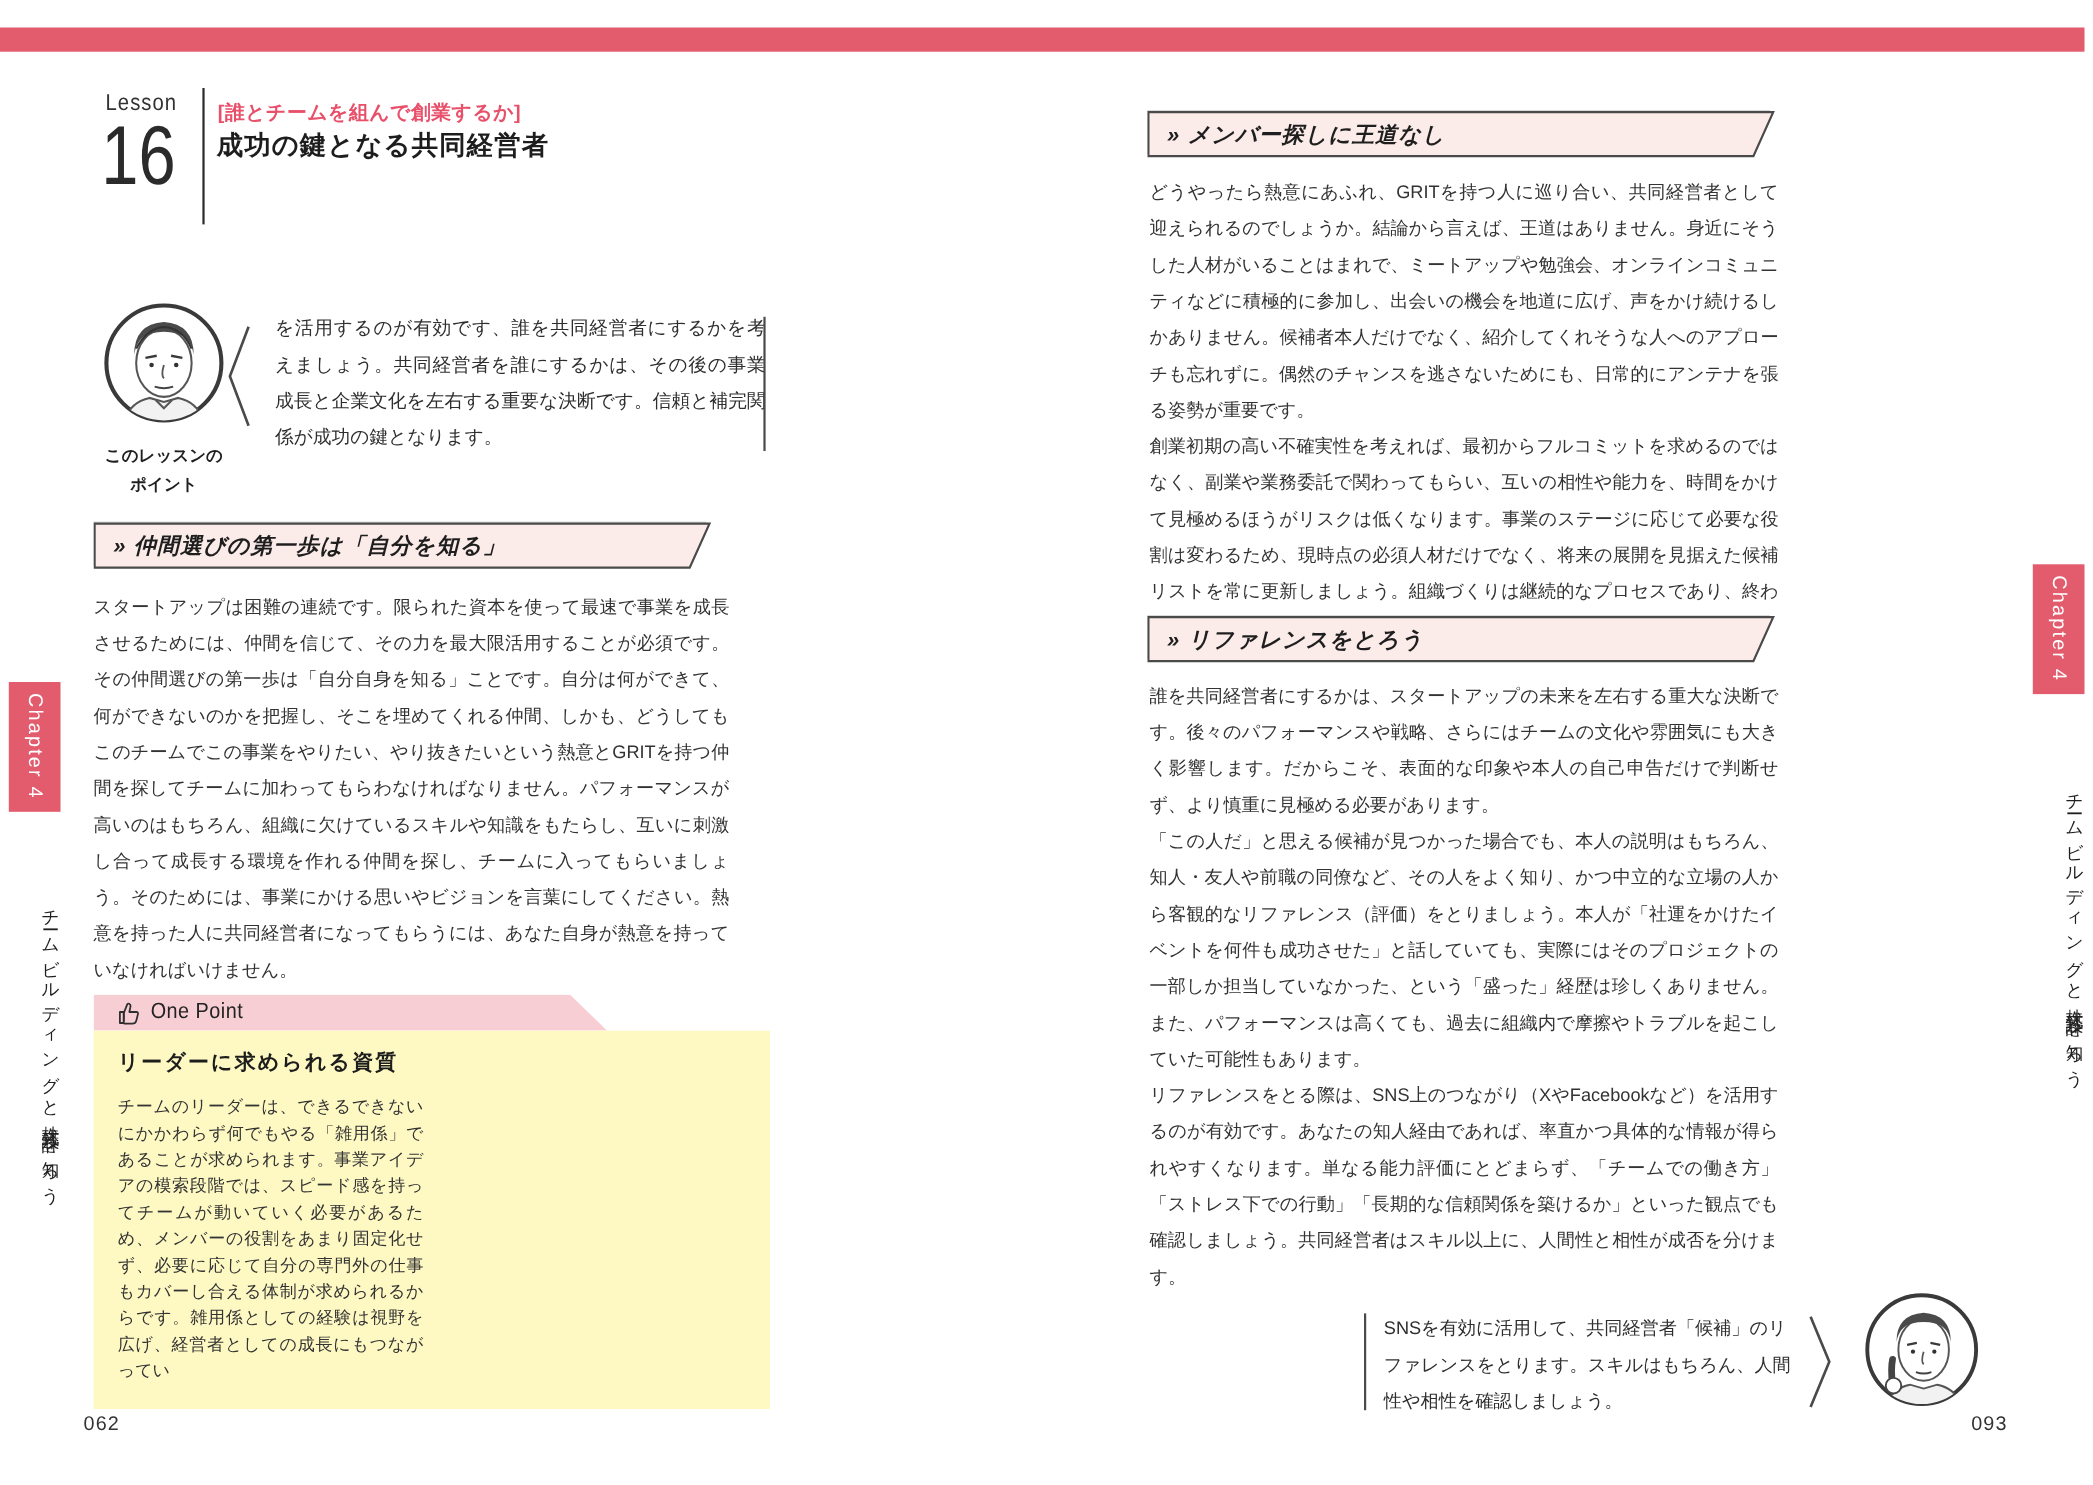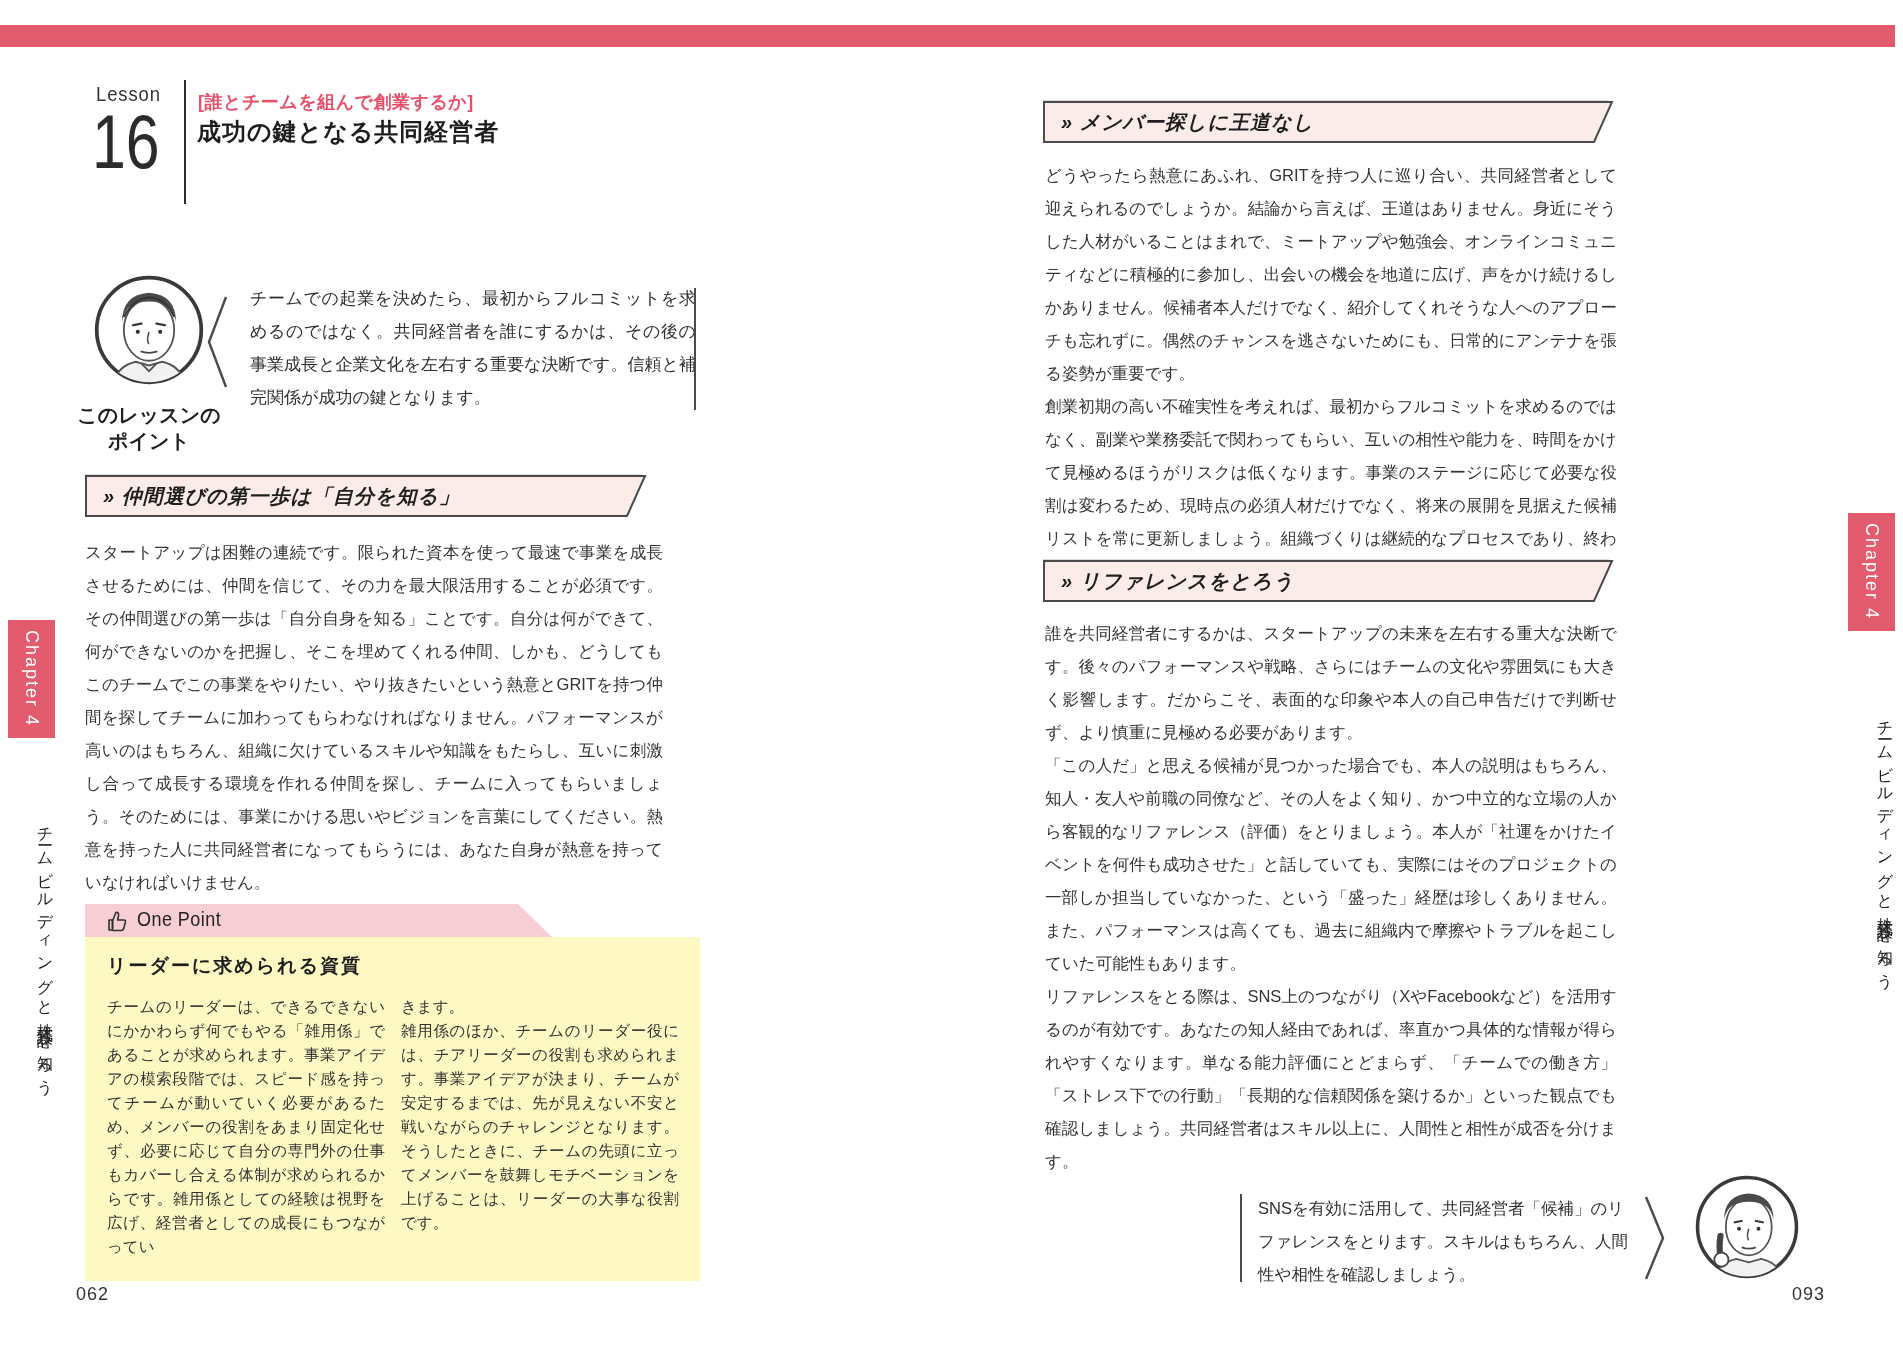--- a/index.html
+++ b/index.html
@@ -14,21 +14,21 @@
   .lesson-label{left:96px;top:66px;font-size:21px;font-weight:400;color:#333;transform:scaleX(.88);transform-origin:left top;letter-spacing:1px;}
   .lesson-number{left:92px;top:88px;font-size:76px;font-weight:300;color:#2b2b2b;transform:scaleX(.8);transform-origin:left top;line-height:1;}
   .lesson-divider{left:184px;top:64px;width:2px;height:124px;background:#2b2b2b;}
   .kicker{left:198px;top:74px;font-size:18px;font-weight:700;color:#e8506a;letter-spacing:.5px;}
   .page-title{left:197px;top:100px;font-size:24px;font-weight:700;color:#1d1d1d;letter-spacing:1px;}
 
   
   .avatar{border-radius:50%;}
   .avatar1{left:93px;top:258px;width:112px;height:112px;}
   .avatar2{left:1694px;top:1158px;width:106px;height:106px;}
-  .point-caption{left:52px;top:386px;width:194px;text-align:center;font-size:20px;font-weight:700;line-height:26px;color:#1f1f1f;white-space:pre-line;}
+  .point-caption{left:52px;top:386px;width:194px;text-align:center;font-size:15px;font-weight:700;line-height:26px;color:#1f1f1f;white-space:pre-line;}
 
   
   .quote-text{left:250px;top:266px;width:446px;font-size:17px;line-height:33px;color:#2e2e2e;text-align:justify;}
   .quote-chevron{left:206px;top:278px;}
   .quote-endline{left:694px;top:272px;width:2px;height:122px;background:#4a4a4a;}
 
   .callout-line{left:1240px;top:1178px;width:2px;height:88px;background:#4a4a4a;}
   .callout-text{left:1258px;top:1176px;width:372px;font-size:16.5px;line-height:33px;color:#2e2e2e;}
   .callout-chevron{left:1644px;top:1178px;}
 
@@ -104,21 +104,21 @@
         <path d="M51 83 Q60 86 69 83" fill="none" stroke="#444" stroke-width="2"></path>
       </g>
     </svg>
   </div>
   <div class="abs point-caption">このレッスンの
 ポイント</div>
 
   <svg class="abs quote-chevron" width="22" height="96">
     <path d="M20 3 L3 48 L20 93" fill="none" stroke="#4a4a4a" stroke-width="2.4"></path>
   </svg>
-  <div class="abs quote-text">チームでの起業を決めたら、最初からフルコミットを求めるのではなく。共同経営者を誰にするかは、その後の事業成長と企業文化を左右する重要な決断です。信頼と補完関係が成功の鍵となります。</div>
+  <div class="abs quote-text">を活用するのが有効です、誰を共同経営者にするかを考えましょう。共同経営者を誰にするかは、その後の事業成長と企業文化を左右する重要な決断です。信頼と補完関係が成功の鍵となります。</div>
   <div class="abs quote-endline"></div>
 
   <div class="abs sec-header sh-left1">
     <svg width="562" height="44">
       <polygon points="-2,-2 558,-2 540,40 -2,40" fill="#d9d9d9"></polygon>
       <polygon points="1,2 560,2 542,42 1,42" fill="#fbebe9" stroke="#4a4a4a" stroke-width="2"></polygon>
     </svg>
     <span class="sec-title">» 仲間選びの第一歩は「自分を知る」</span>
   </div>
   <div class="abs body-text body-left1">スタートアップは困難の連続です。限られた資本を使って最速で事業を成長させるためには、仲間を信じて、その力を最大限活用することが必須です。その仲間選びの第一歩は「自分自身を知る」ことです。自分は何ができて、何ができないのかを把握し、そこを埋めてくれる仲間、しかも、どうしてもこのチームでこの事業をやりたい、やり抜きたいという熱意とGRITを持つ仲間を探してチームに加わってもらわなければなりません。パフォーマンスが高いのはもちろん、組織に欠けているスキルや知識をもたらし、互いに刺激し合って成長する環境を作れる仲間を探し、チームに入ってもらいましょう。そのためには、事業にかける思いやビジョンを言葉にしてください。熱意を持った人に共同経営者になってもらうには、あなた自身が熱意を持っていなければいけません。</div>
@@ -126,22 +126,20 @@
   <div class="abs op-tab">
     <svg class="op-thumb" width="24" height="24" viewBox="0 0 24 24">
       <path d="M4 11 h3.5 v10 H4 z" fill="none" stroke="#2e2e2e" stroke-width="1.6" stroke-linejoin="round"></path>
       <path d="M7.5 19.5 V12 l3 -7.5 q0.4 -1.6 1.9 -1 q1.6 0.7 1.2 2.6 L12.6 11 h6.3 q1.9 0 1.5 1.9 l-1.5 6 q-0.5 2.6 -3 2.6 H7.5" fill="none" stroke="#2e2e2e" stroke-width="1.6" stroke-linejoin="round"></path>
     </svg>
     <span class="op-label">One Point</span>
   </div>
   <div class="abs op-box">
     <div class="op-title">リーダーに求められる資質</div>
     <div class="op-col op-col1">チームのリーダーは、できるできないにかかわらず何でもやる「雑用係」であることが求められます。事業アイデアの模索段階では、スピード感を持ってチームが動いていく必要があるため、メンバーの役割をあまり固定化せず、必要に応じて自分の専門外の仕事もカバーし合える体制が求められるからです。雑用係としての経験は視野を広げ、経営者としての成長にもつながってい</div>
-    <div class="op-col op-col2">きます。
-雑用係のほか、チームのリーダー役には、チアリーダーの役割も求められます。事業アイデアが決まり、チームが安定するまでは、先が見えない不安と戦いながらのチャレンジとなります。そうしたときに、チームの先頭に立ってメンバーを鼓舞しモチベーションを上げることは、リーダーの大事な役割です。</div>
   </div>
 
   <div class="abs page-num pn-left">062</div>
 
   <div class="abs sec-header sh-right1">
     <svg width="571" height="44">
       <polygon points="-2,-2 567,-2 549,40 -2,40" fill="#d9d9d9"></polygon>
       <polygon points="1,2 569,2 551,42 1,42" fill="#fbebe9" stroke="#4a4a4a" stroke-width="2"></polygon>
     </svg>
     <span class="sec-title">» メンバー探しに王道なし</span>

